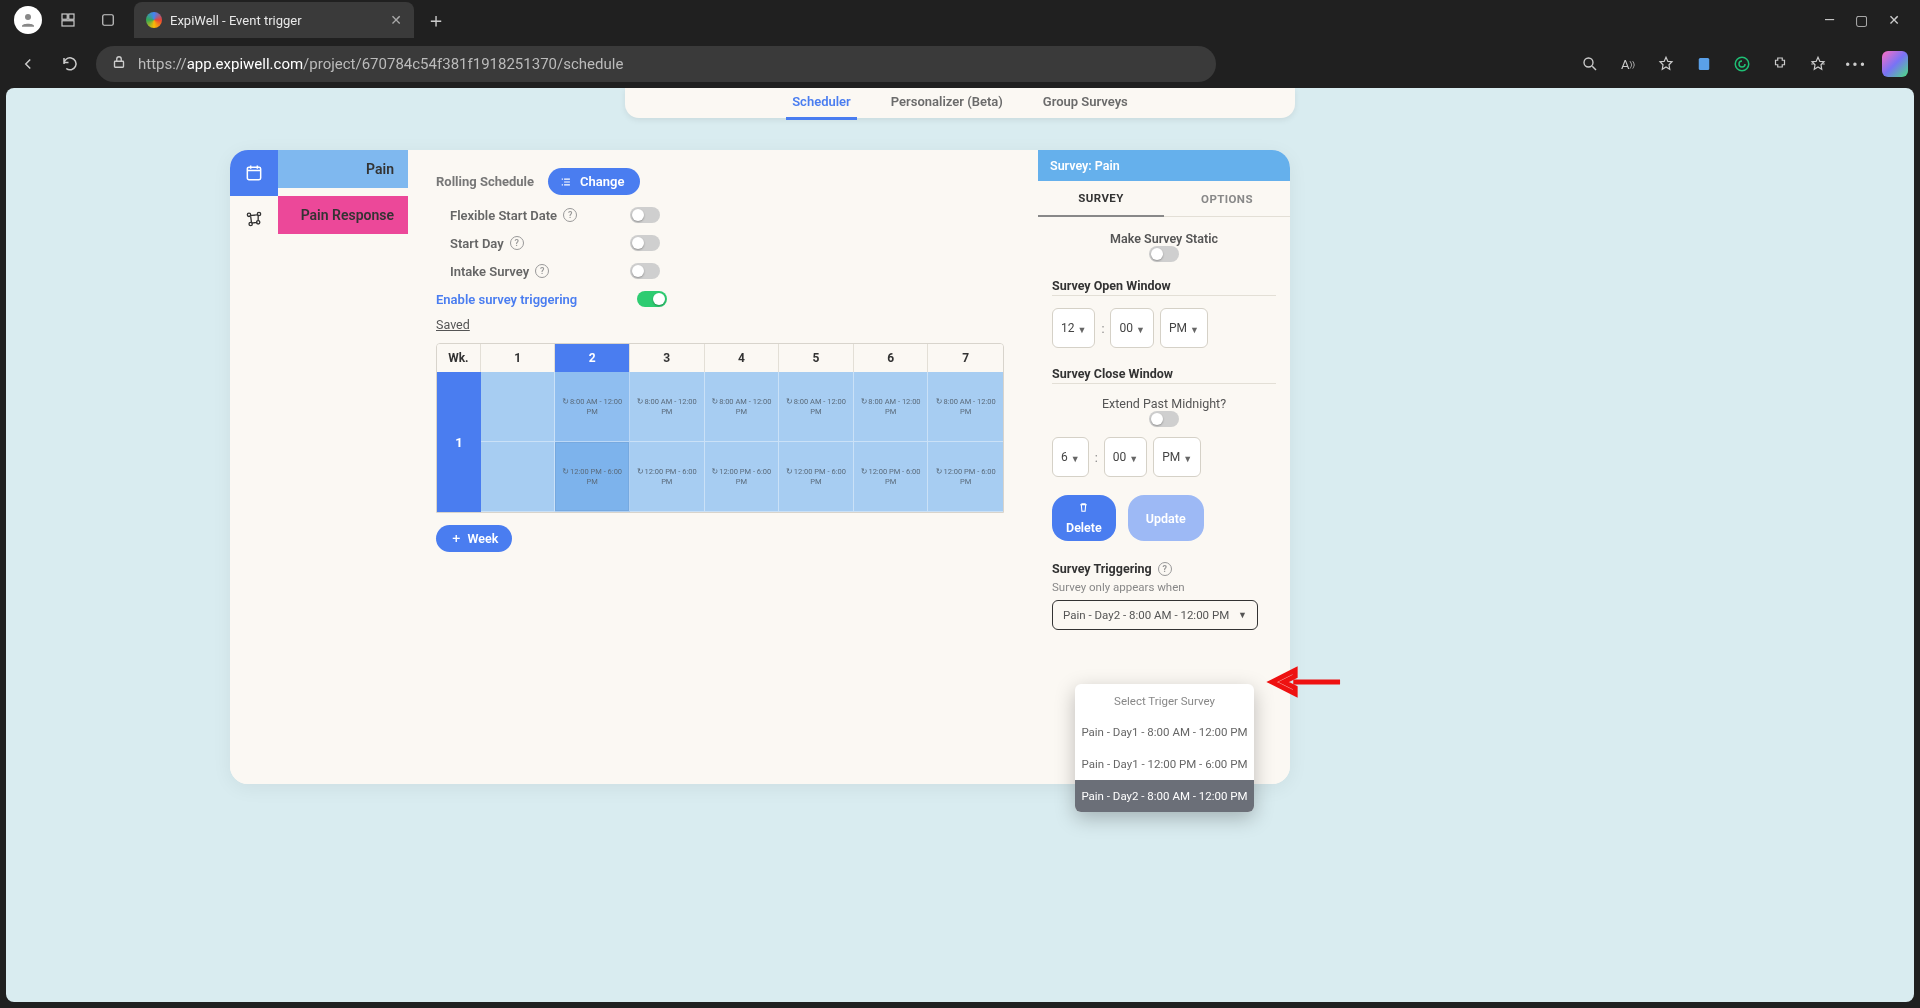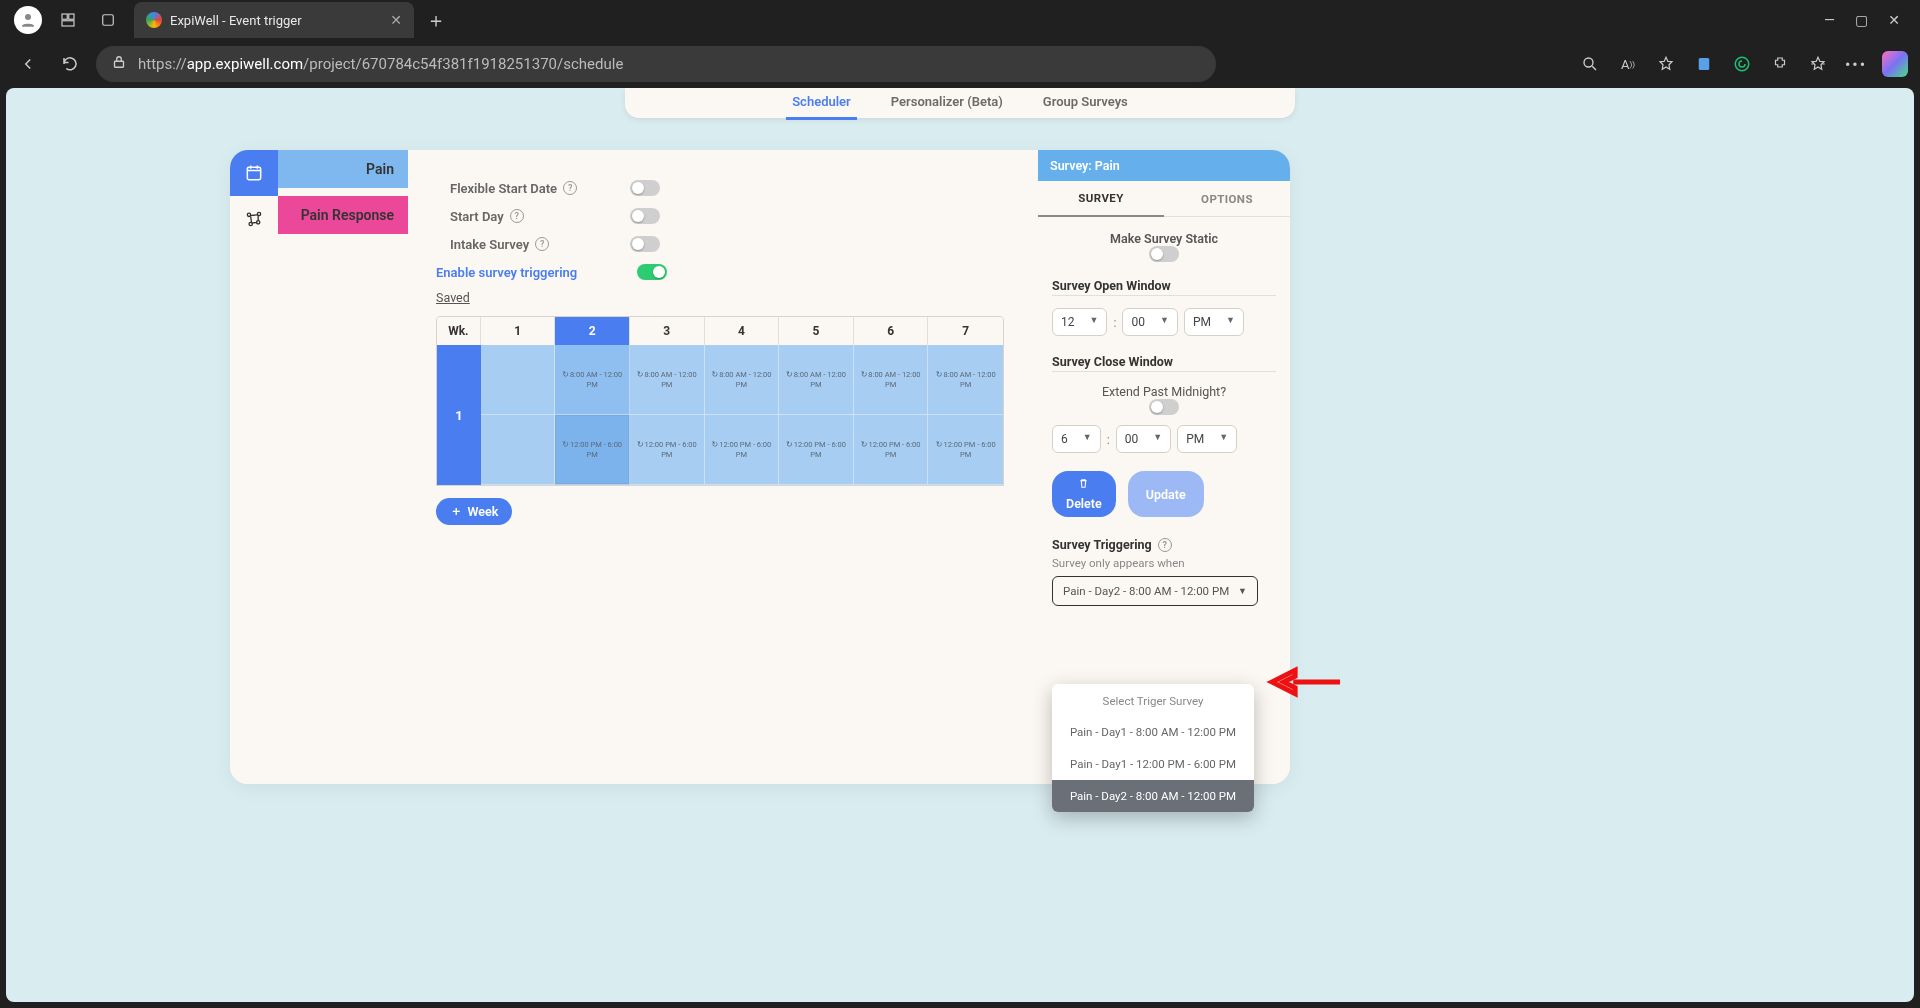--- a/index.html
+++ b/index.html
@@ -88,31 +88,31 @@
   .right-panel { width:252px; background:#fbf8f3; border-radius:0 18px 18px 0; display:flex; flex-direction:column; position:relative; }
   .rp-head { background:#65b0ec; color:#fff; font-size:12.5px; font-weight:600; padding:8px 12px; border-radius:0 18px 0 0; }
   .rp-tabs { display:flex; height:36px; }
   .rp-tab { flex:1; display:flex; align-items:center; justify-content:center; font-size:11.5px; font-weight:700; color:#888; letter-spacing:0.4px; cursor:pointer; border-bottom:1px solid #e3dfd6; }
   .rp-tab.sel { color:#333; border-bottom:2px solid #888; }
   .rp-body { padding:14px 14px 0; font-size:12.5px; color:#555; }
   .rp-row { display:flex; align-items:center; justify-content:space-between; margin-bottom:16px;flex-direction:column; }
   .rp-section { font-weight:700; color:#333; margin:4px 0 2px; }
   .rp-divider { height:1px; background:#e3dfd6; margin:2px 0 12px; }
   .time-row { display:flex; align-items:center; gap:6px; margin-bottom:18px; }
-  .tsel { border:1px solid #d5d1c7; background:#fff; border-radius:6px; padding:6px 8px; font-size:12px; color:#444; display:flex; align-items:flex-start; gap:15px; cursor:pointer; }
+  .tsel { border:1px solid #d5d1c7; background:#fff; border-radius:6px; padding:12px 8px; font-size:12px; color:#444; display:flex; align-items:flex-end; gap:3px; cursor:pointer; }
   .tsel .caret { font-size:9px; color:#666; }
   .colon { color:#888; }
   .btn-row { display:flex; gap:12px; margin:6px 0 20px; }
   .del-btn { background:#4a7df0; color:#fff; border:none; border-radius:16px; padding:6px 14px; font-size:12.5px; font-weight:600; display:flex; align-items:center; gap:6px; cursor:pointer;flex-direction:column; }
   .upd-btn { background:#9db9f5; color:#fff; border:none; border-radius:16px; padding:6px 18px; font-size:12.5px; font-weight:600; cursor:pointer; }
   .trig-label { font-size:11.5px; color:#888; margin:4px 0 6px; }
   .trig-select { width:206px; border:1.5px solid #333; border-radius:6px; padding:7px 10px; font-size:11.5px; color:#555; display:flex; align-items:center; justify-content:space-between; cursor:pointer; background:#fbf8f3; }
 
   
-  .dropdown { position:absolute; right:36px; top:534px; width:202px; background:#fff; border-radius:6px; box-shadow:0 6px 20px rgba(0,0,0,0.25); overflow:hidden; z-index:50; }
+  .dropdown { position:absolute; right:36px; top:534px; width:179px; background:#fff; border-radius:6px; box-shadow:0 6px 20px rgba(0,0,0,0.25); overflow:hidden; z-index:50; }
   .dd-title { font-size:11.5px; color:#888; text-align:center; padding:10px 0 8px; }
   .dd-item { font-size:11.5px; color:#666; text-align:center; padding:9px 0; cursor:pointer; }
   .dd-item.sel { background:#6b6f78; color:#fff; }
 
   
   .red-arrow { position:absolute; right:-52px; top:512px; width:78px; height:40px; z-index:60; pointer-events:none; }
 
   
   svg.ic { width:18px; height:18px; }
 </style>
@@ -241,20 +241,29 @@
           </svg>
       </div>
     </div>
 
     <div class="survey-col">
       <div class="survey-item sel">Pain</div>
       <div class="survey-item alt">Pain Response</div>
     </div>
 
     <div class="center">
+      <div class="row1">
+        <span class="section-label">Rolling Schedule</span>
+        <button class="change-btn">
+          <svg width="14" height="14" viewBox="0 0 24 24" fill="none" stroke="#fff" stroke-width="2">
+              <path d="M7 7h10M7 12h10M7 17h10M5 7l-2 0M5 17l-2 0"></path>
+            </svg>
+          <span>Change</span>
+        </button>
+      </div>
 
       <div class="opt-row">
         <span class="opt-label">
           <span>Flexible Start Date</span>
           <span class="help-circ">?</span>
         </span>
         <div class="toggle"></div>
       </div>
       <div class="opt-row">
         <span class="opt-label">

